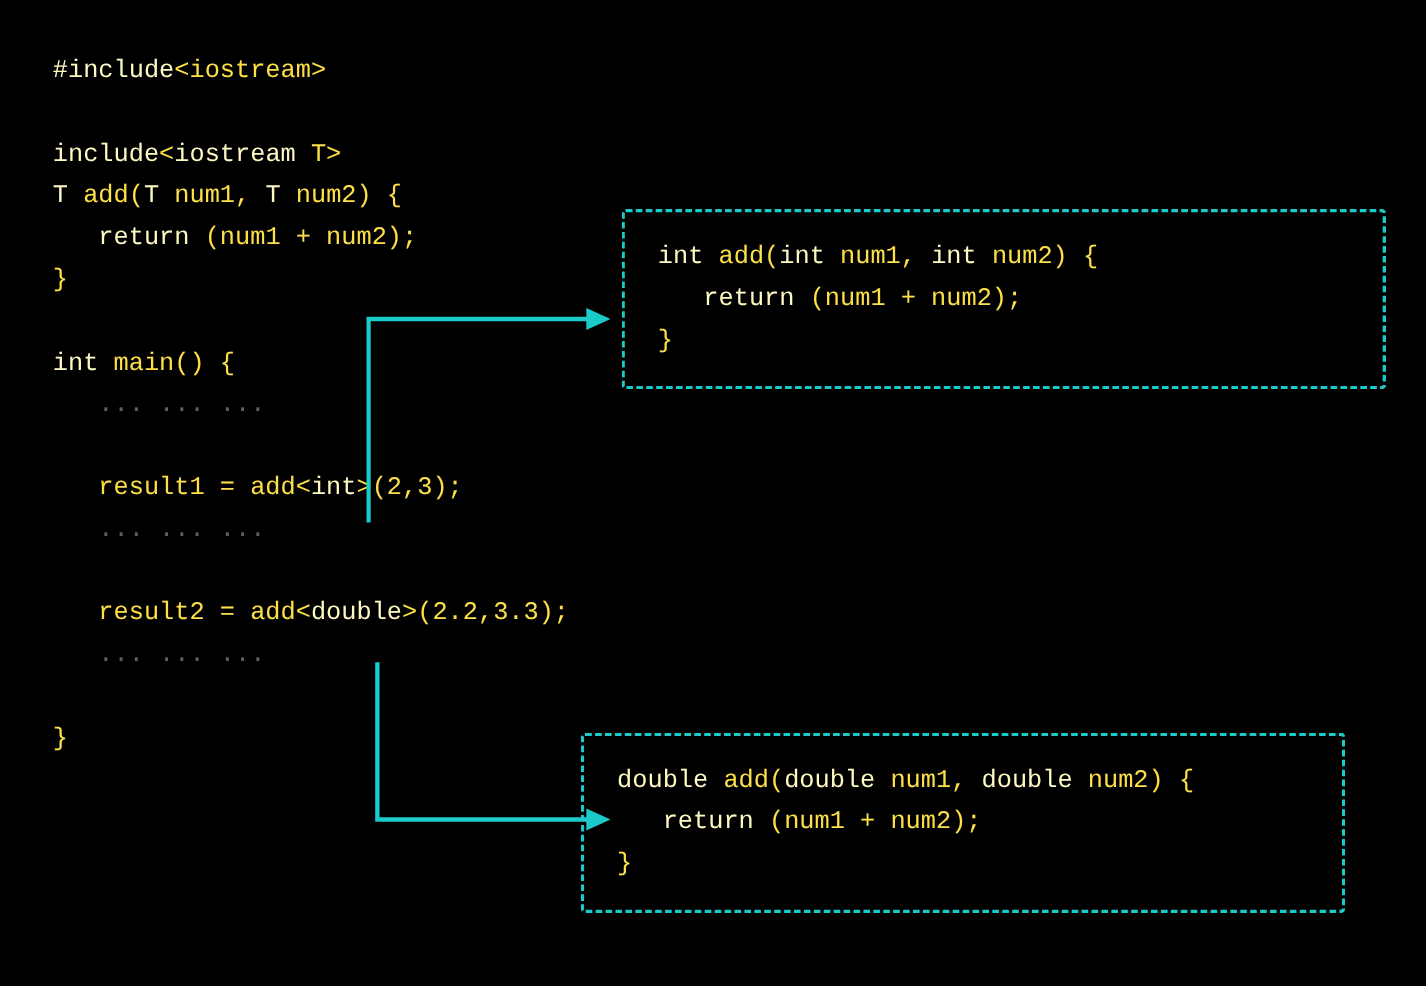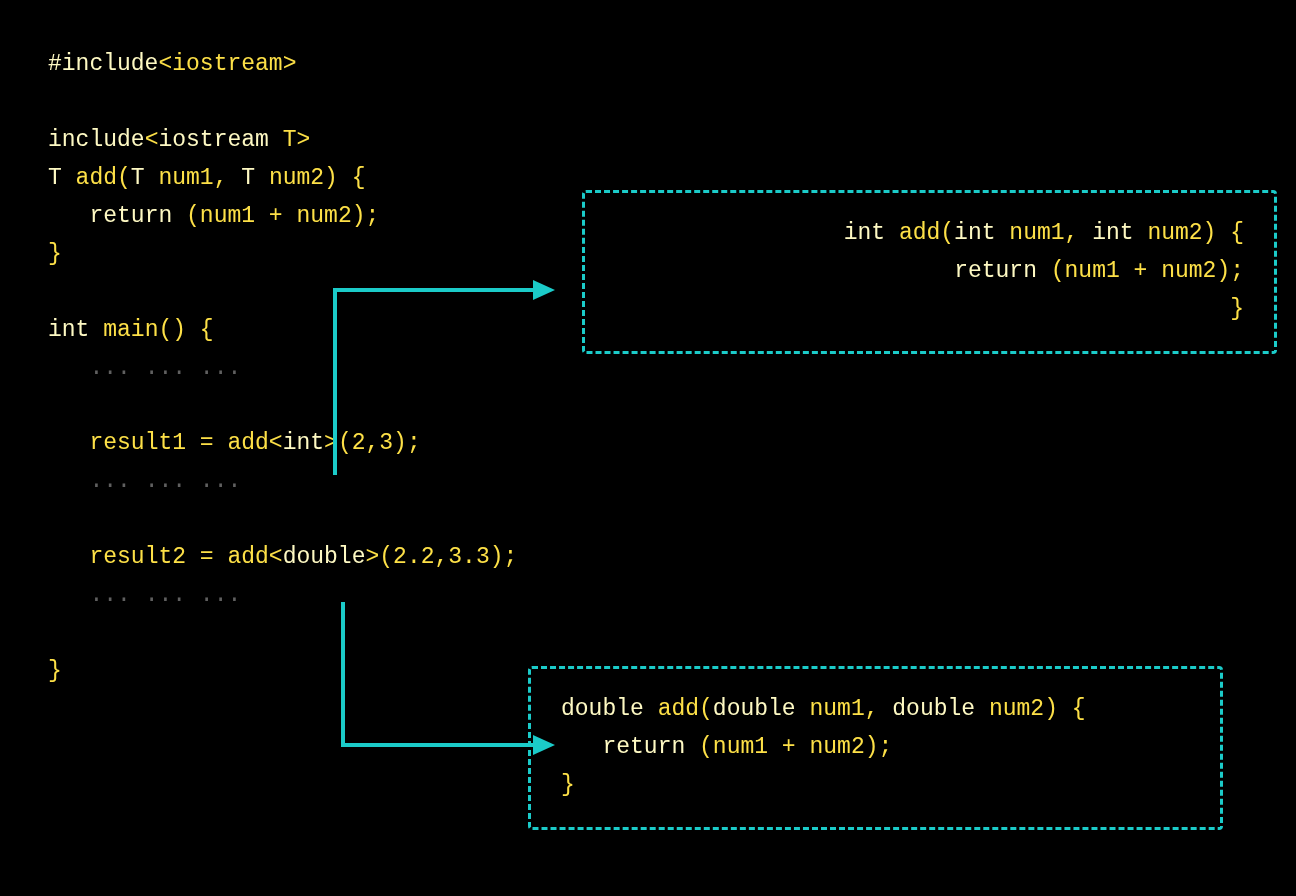--- a/index.html
+++ b/index.html
@@ -38,24 +38,23 @@
     
     .box {
       position: absolute;
       border: 3px dashed #1bcbc9;
       border-radius: 4px;
       padding: 22px 30px;
       white-space: pre;
     }
     
     .box-int {
-      left: 582px;
+      left: 565px;
       top: 190px;
       width: 695px;
-      text-align: right;
     }
     
     .box-double {
       left: 528px;
       top: 666px;
       width: 695px;
     }
     
     svg.arrow {
       position: absolute;

